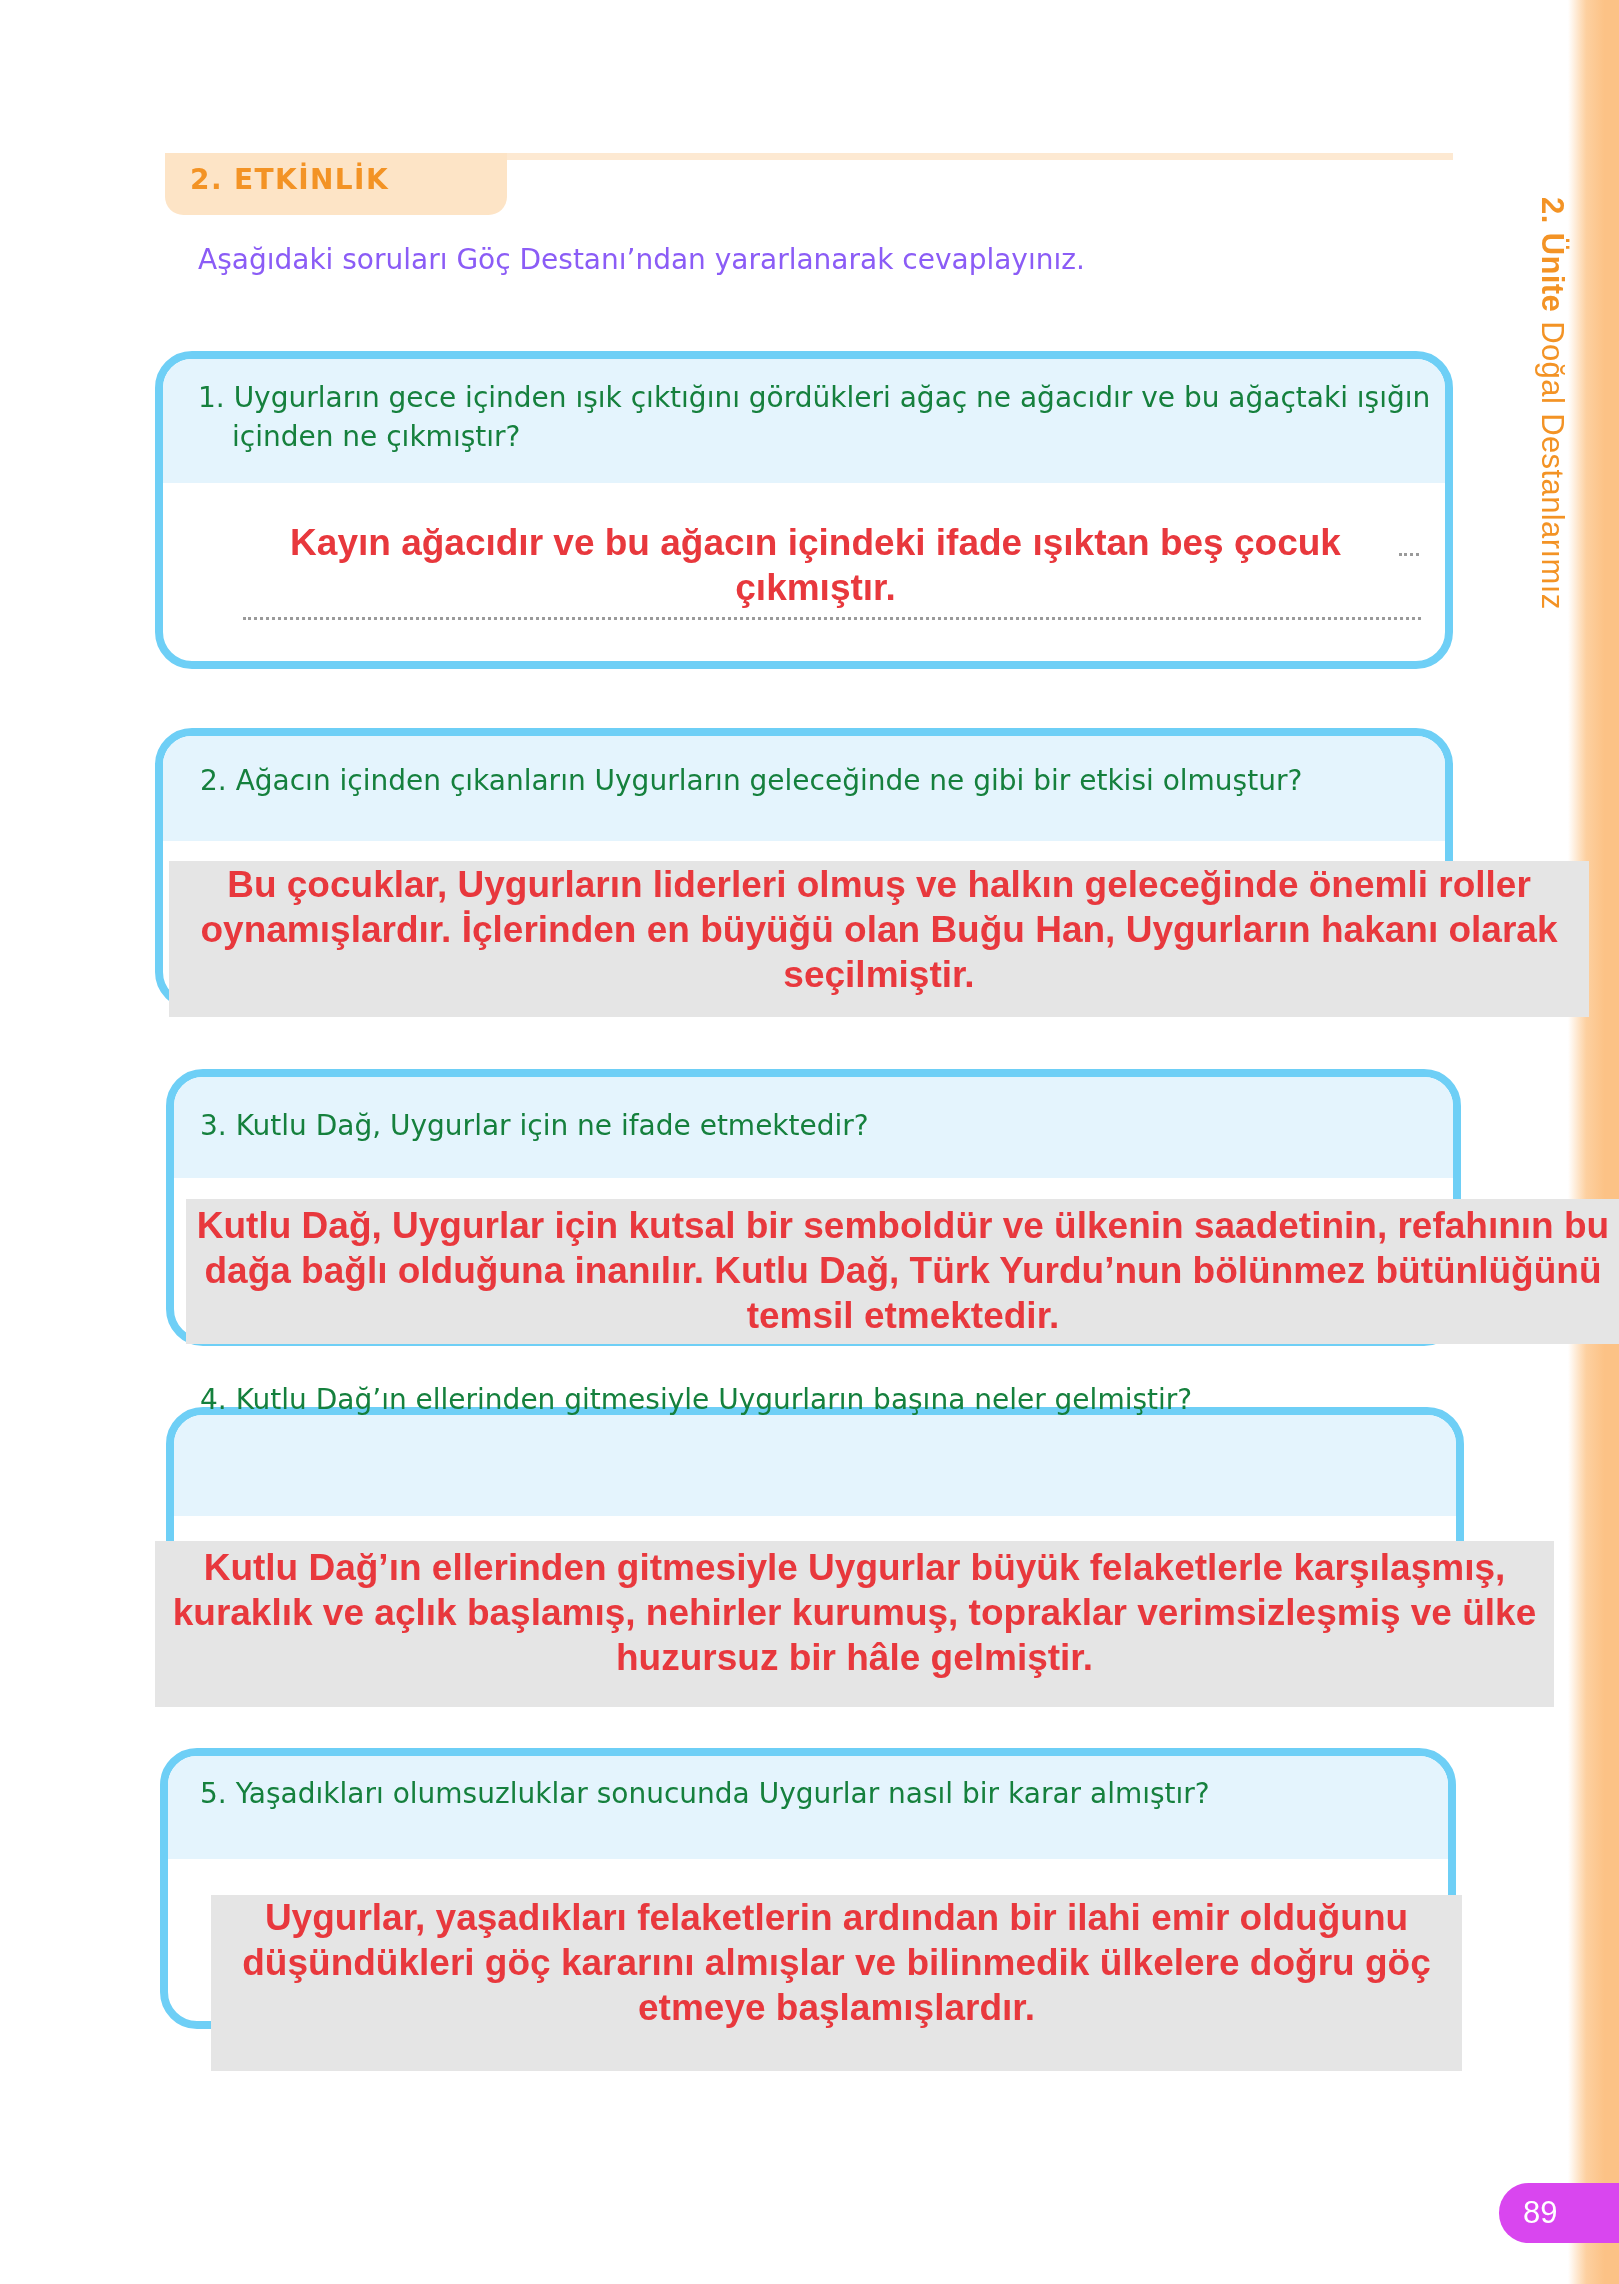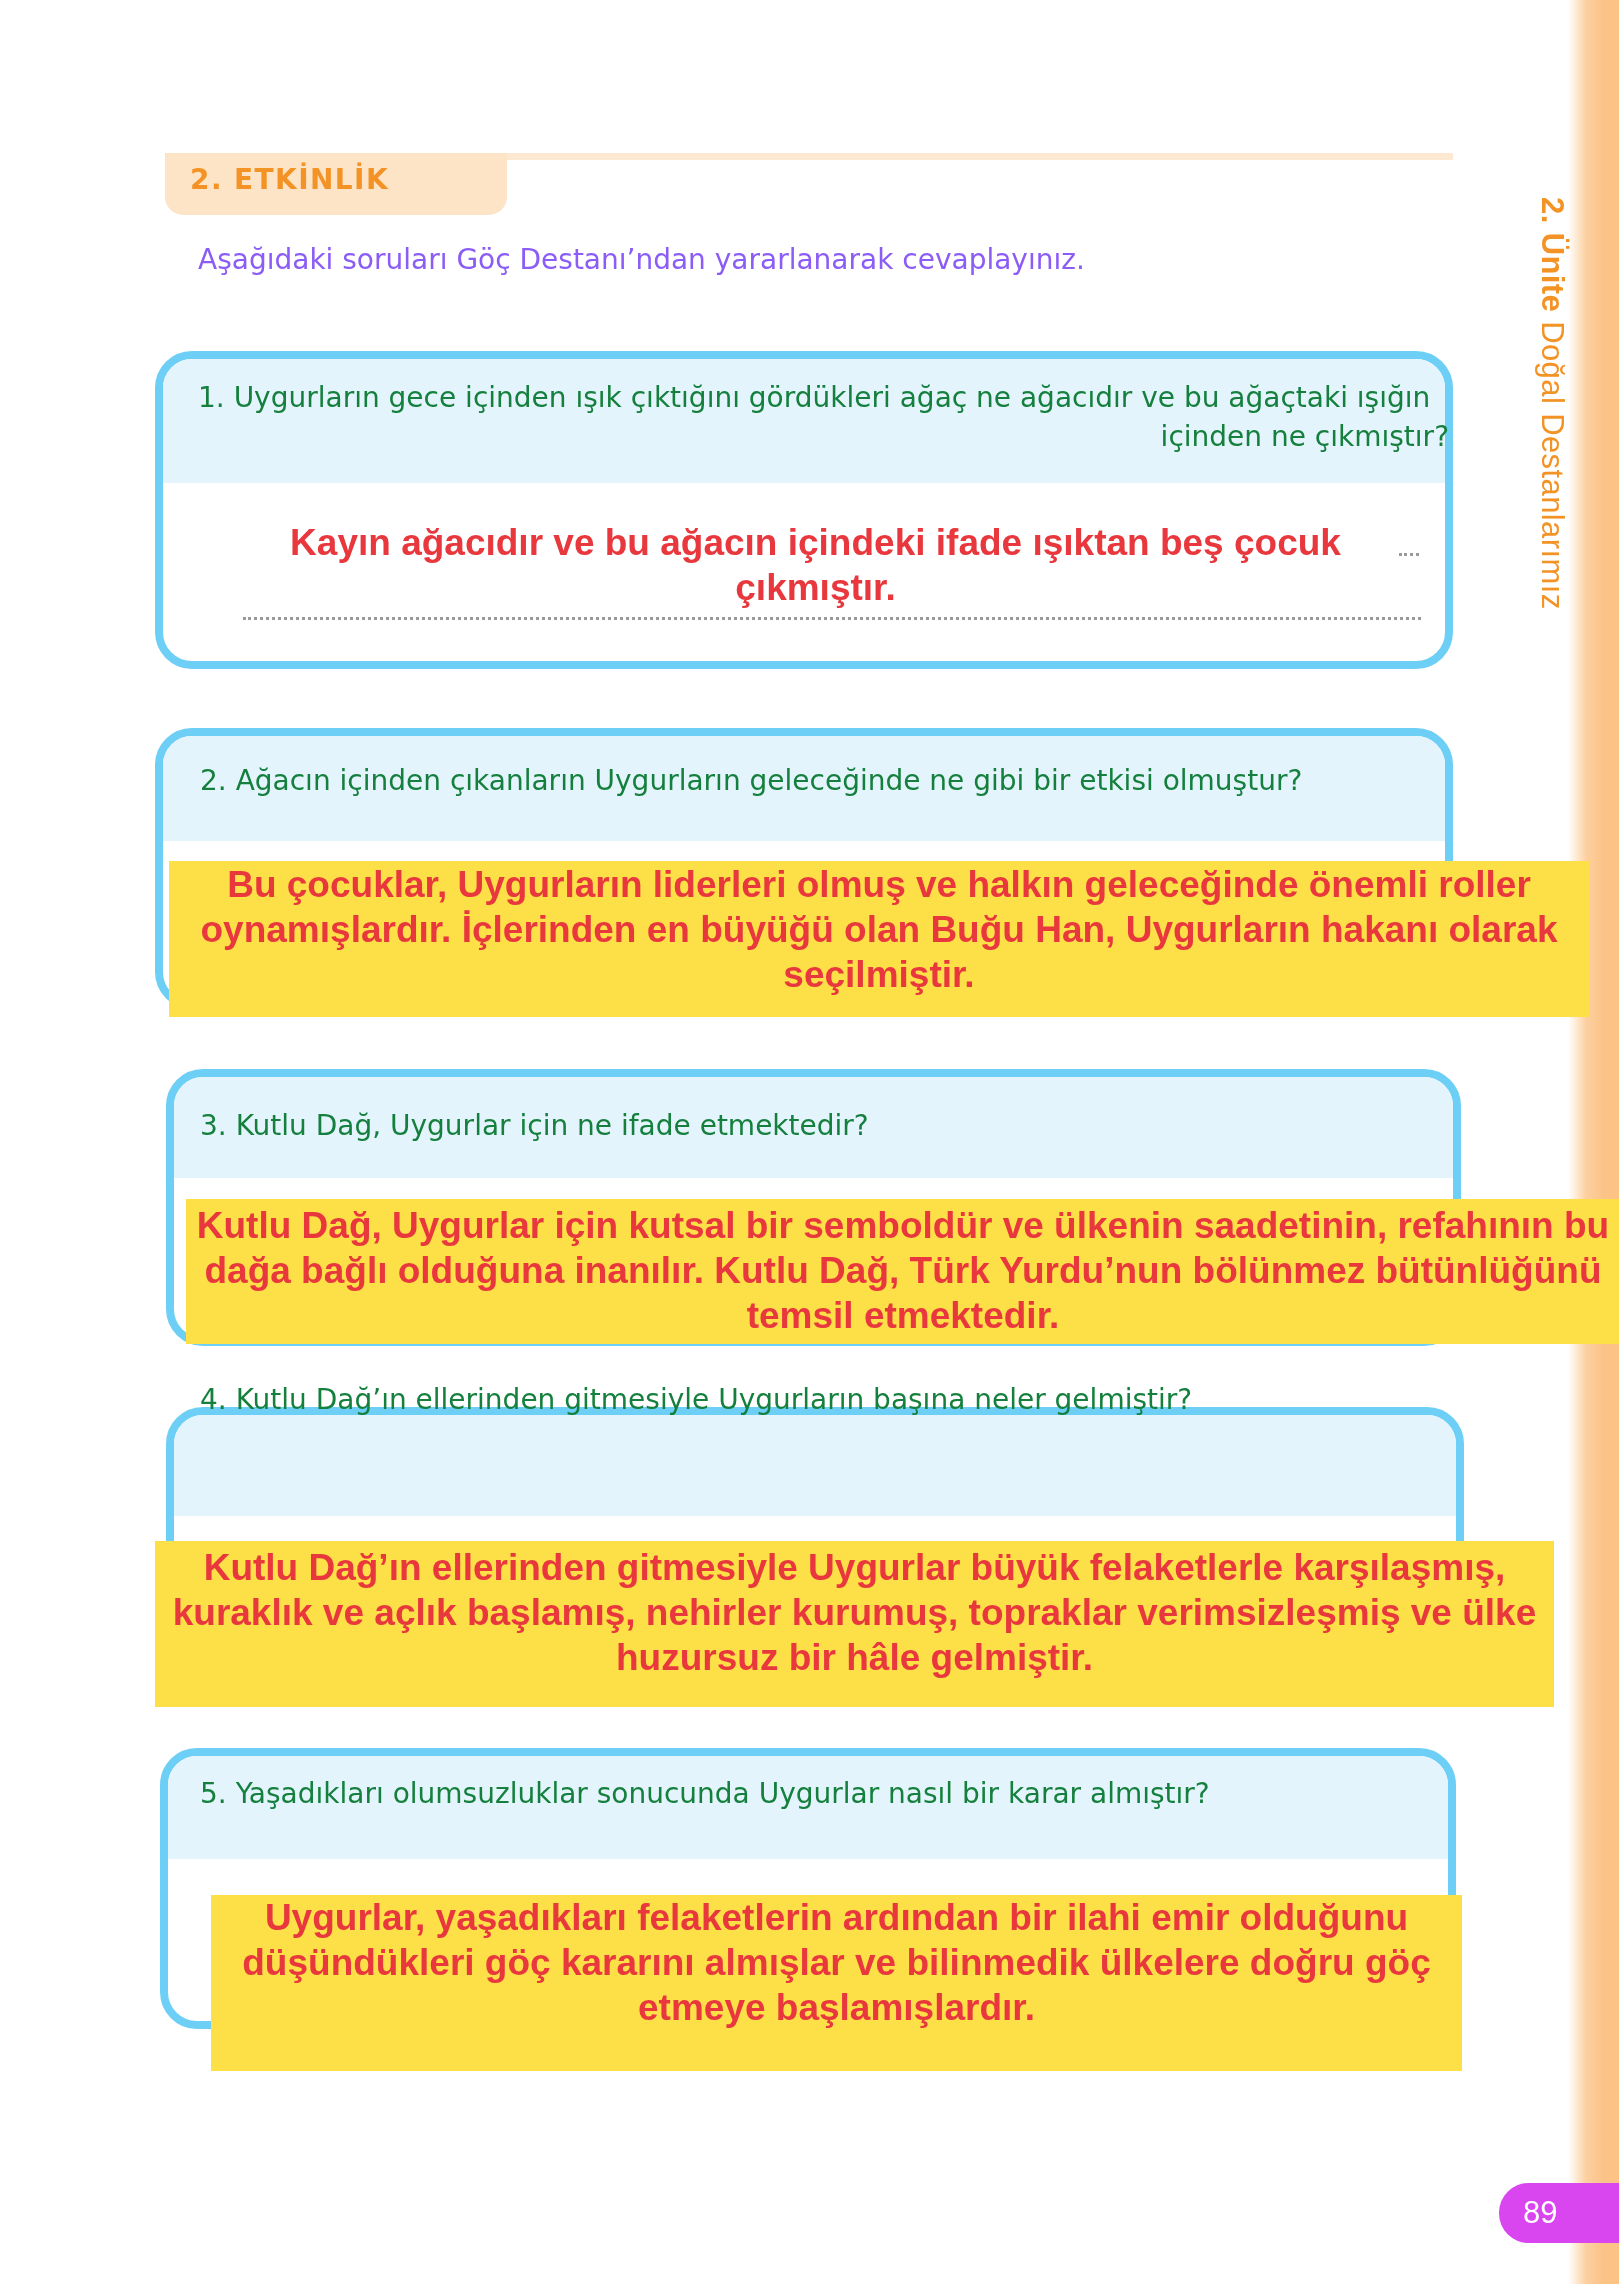--- a/index.html
+++ b/index.html
@@ -51,23 +51,23 @@
     position: absolute; box-sizing: border-box;
     border: 8.4px solid #6ecff6; border-radius: 37px; background: #ffffff; overflow: hidden;
   }
   .qbox .qhead {
     position: absolute; left: 0; right: 0; top: 0; background: #e4f4fd;
   }
   .qtext {
     position: absolute; font-family: "DejaVu Sans", sans-serif; font-size: 28px;
     color: #15803d; line-height: 39px; margin: 0;
   }
-  .qtext .indent { padding-left: 34px; display: block; text-align: right; }
+  .qtext .indent { padding-left: 34px; display: block; }
   .answer {
-    position: absolute; background: #fde047; text-align: center;
+    position: absolute; background: #e5e5e5; text-align: center;
     font-family: "Liberation Sans", sans-serif; font-weight: bold; font-size: 37px;
     color: #e8383d; line-height: 45px; margin: 0;
   }
   .dots {
     position: absolute; height: 0; border-top: 3.5px dotted #9a9a9a;
   }
 </style>
 </head>
 <body>
 

